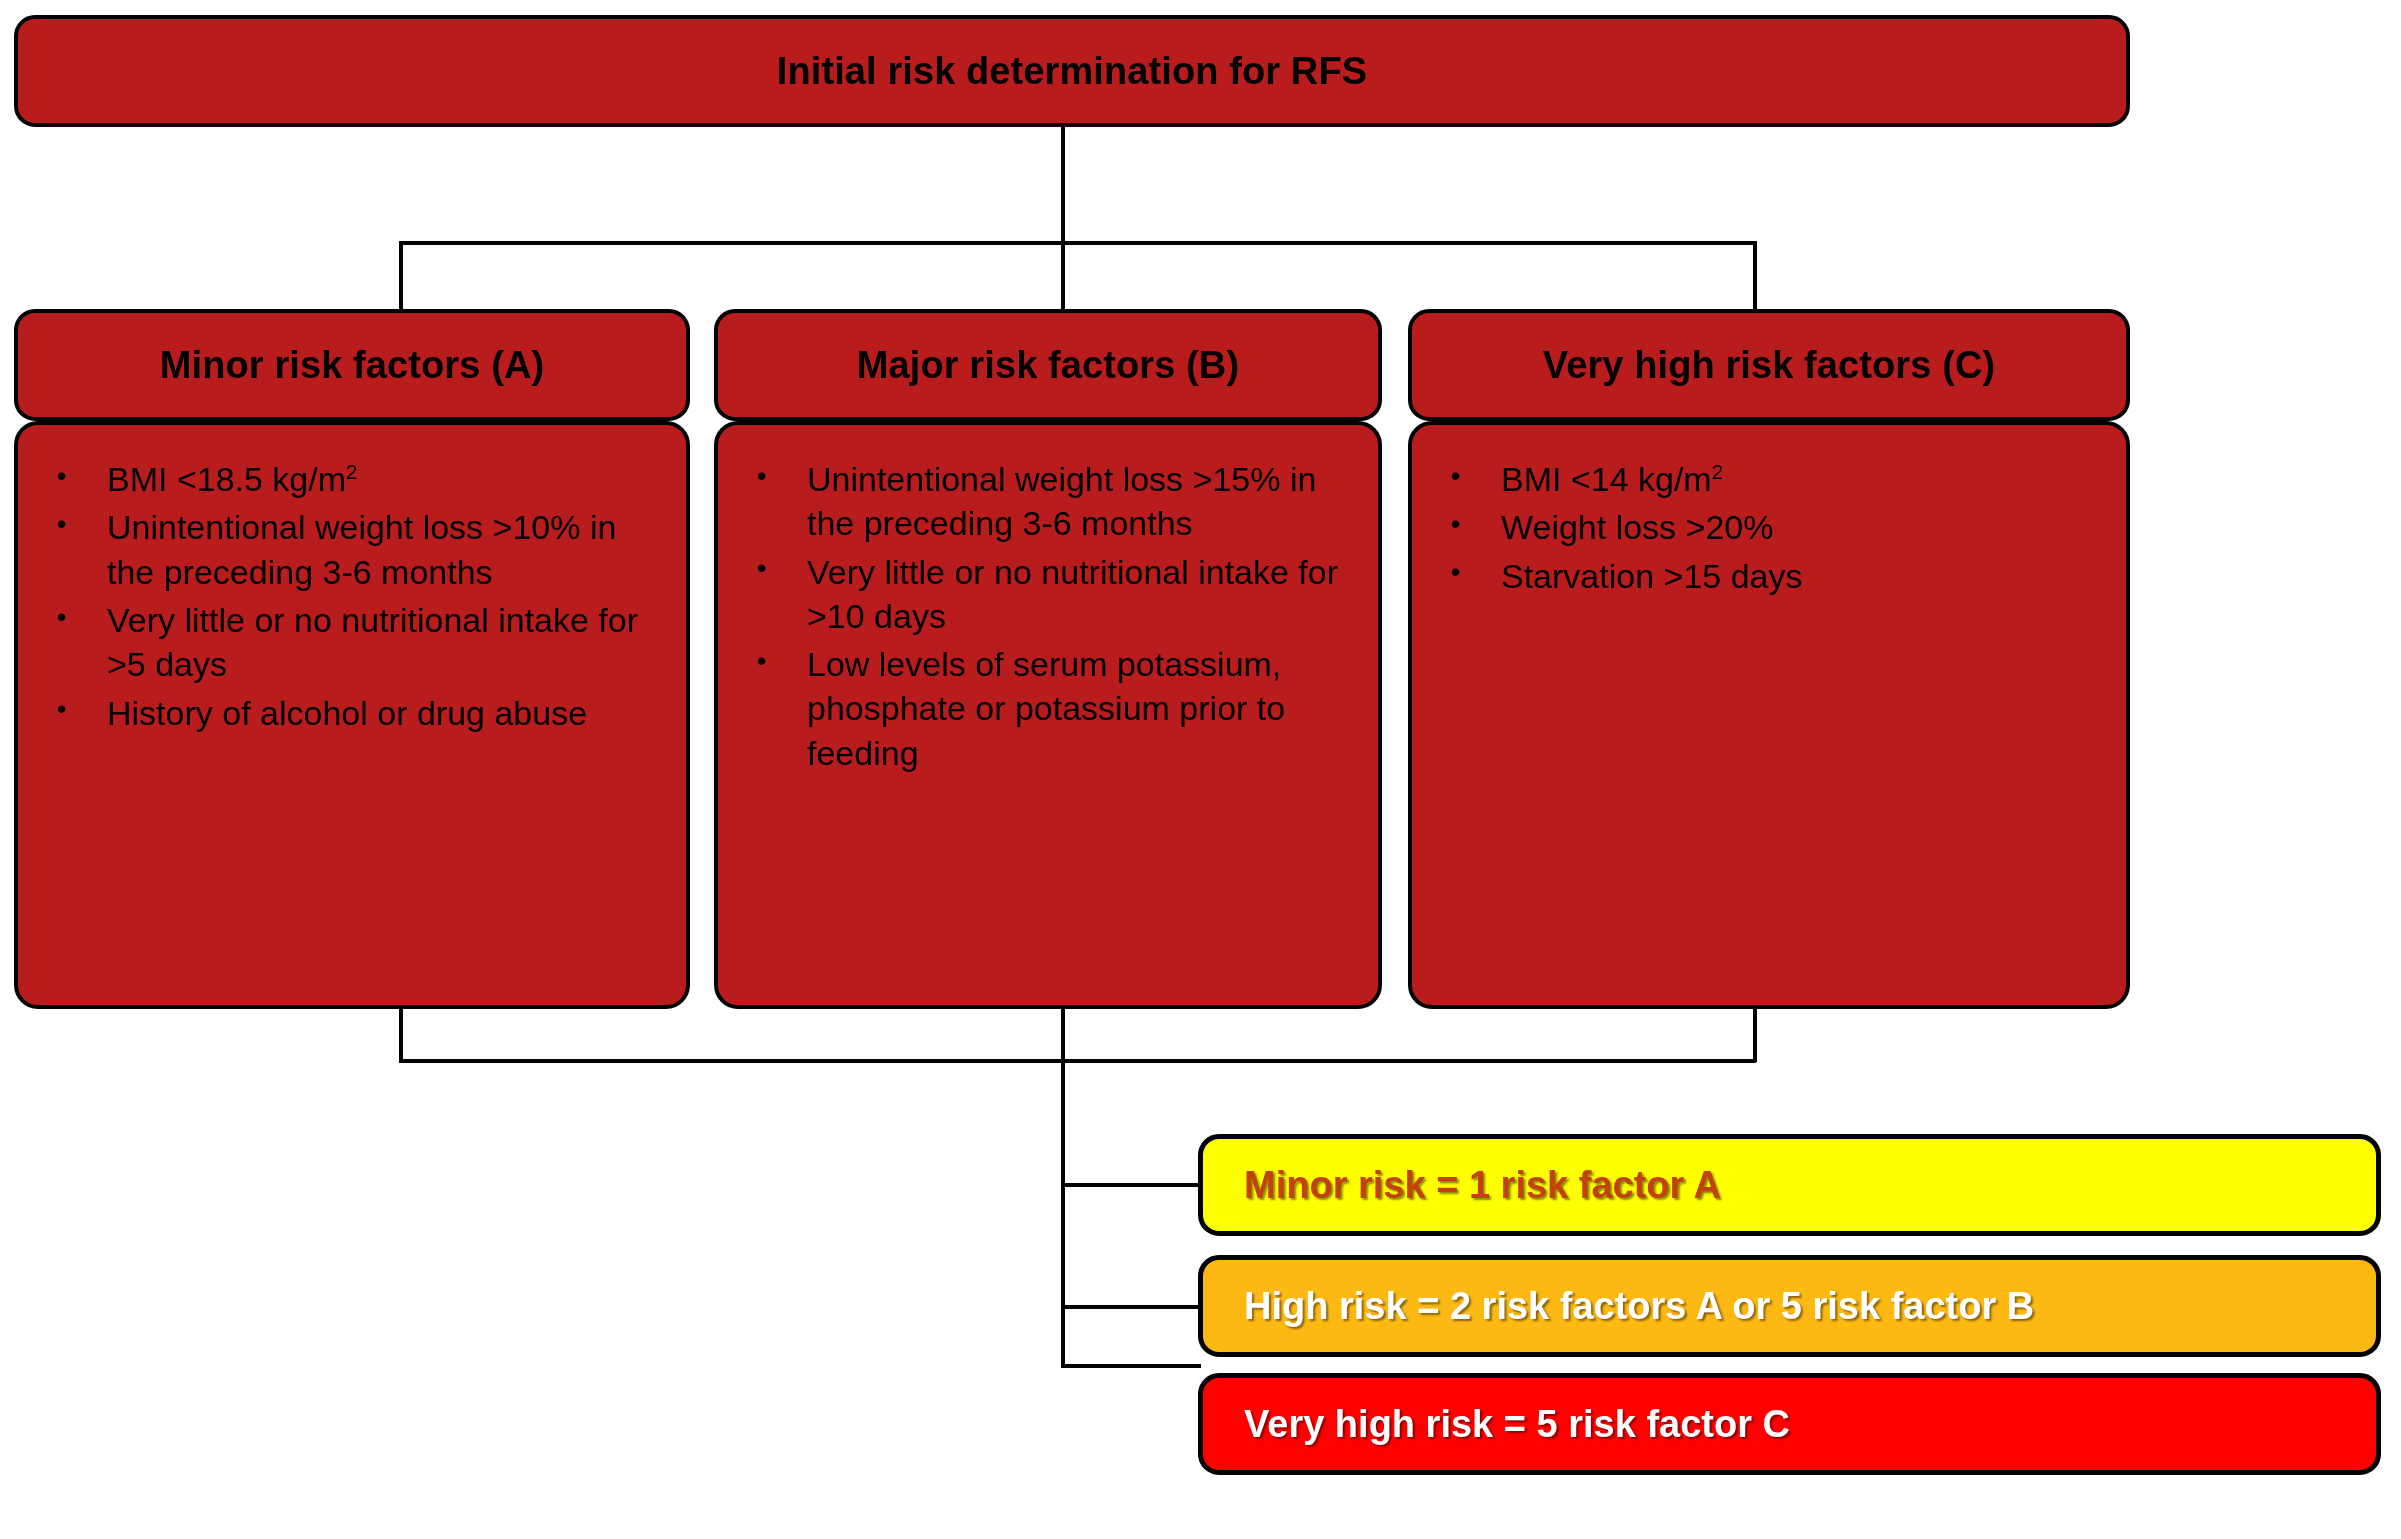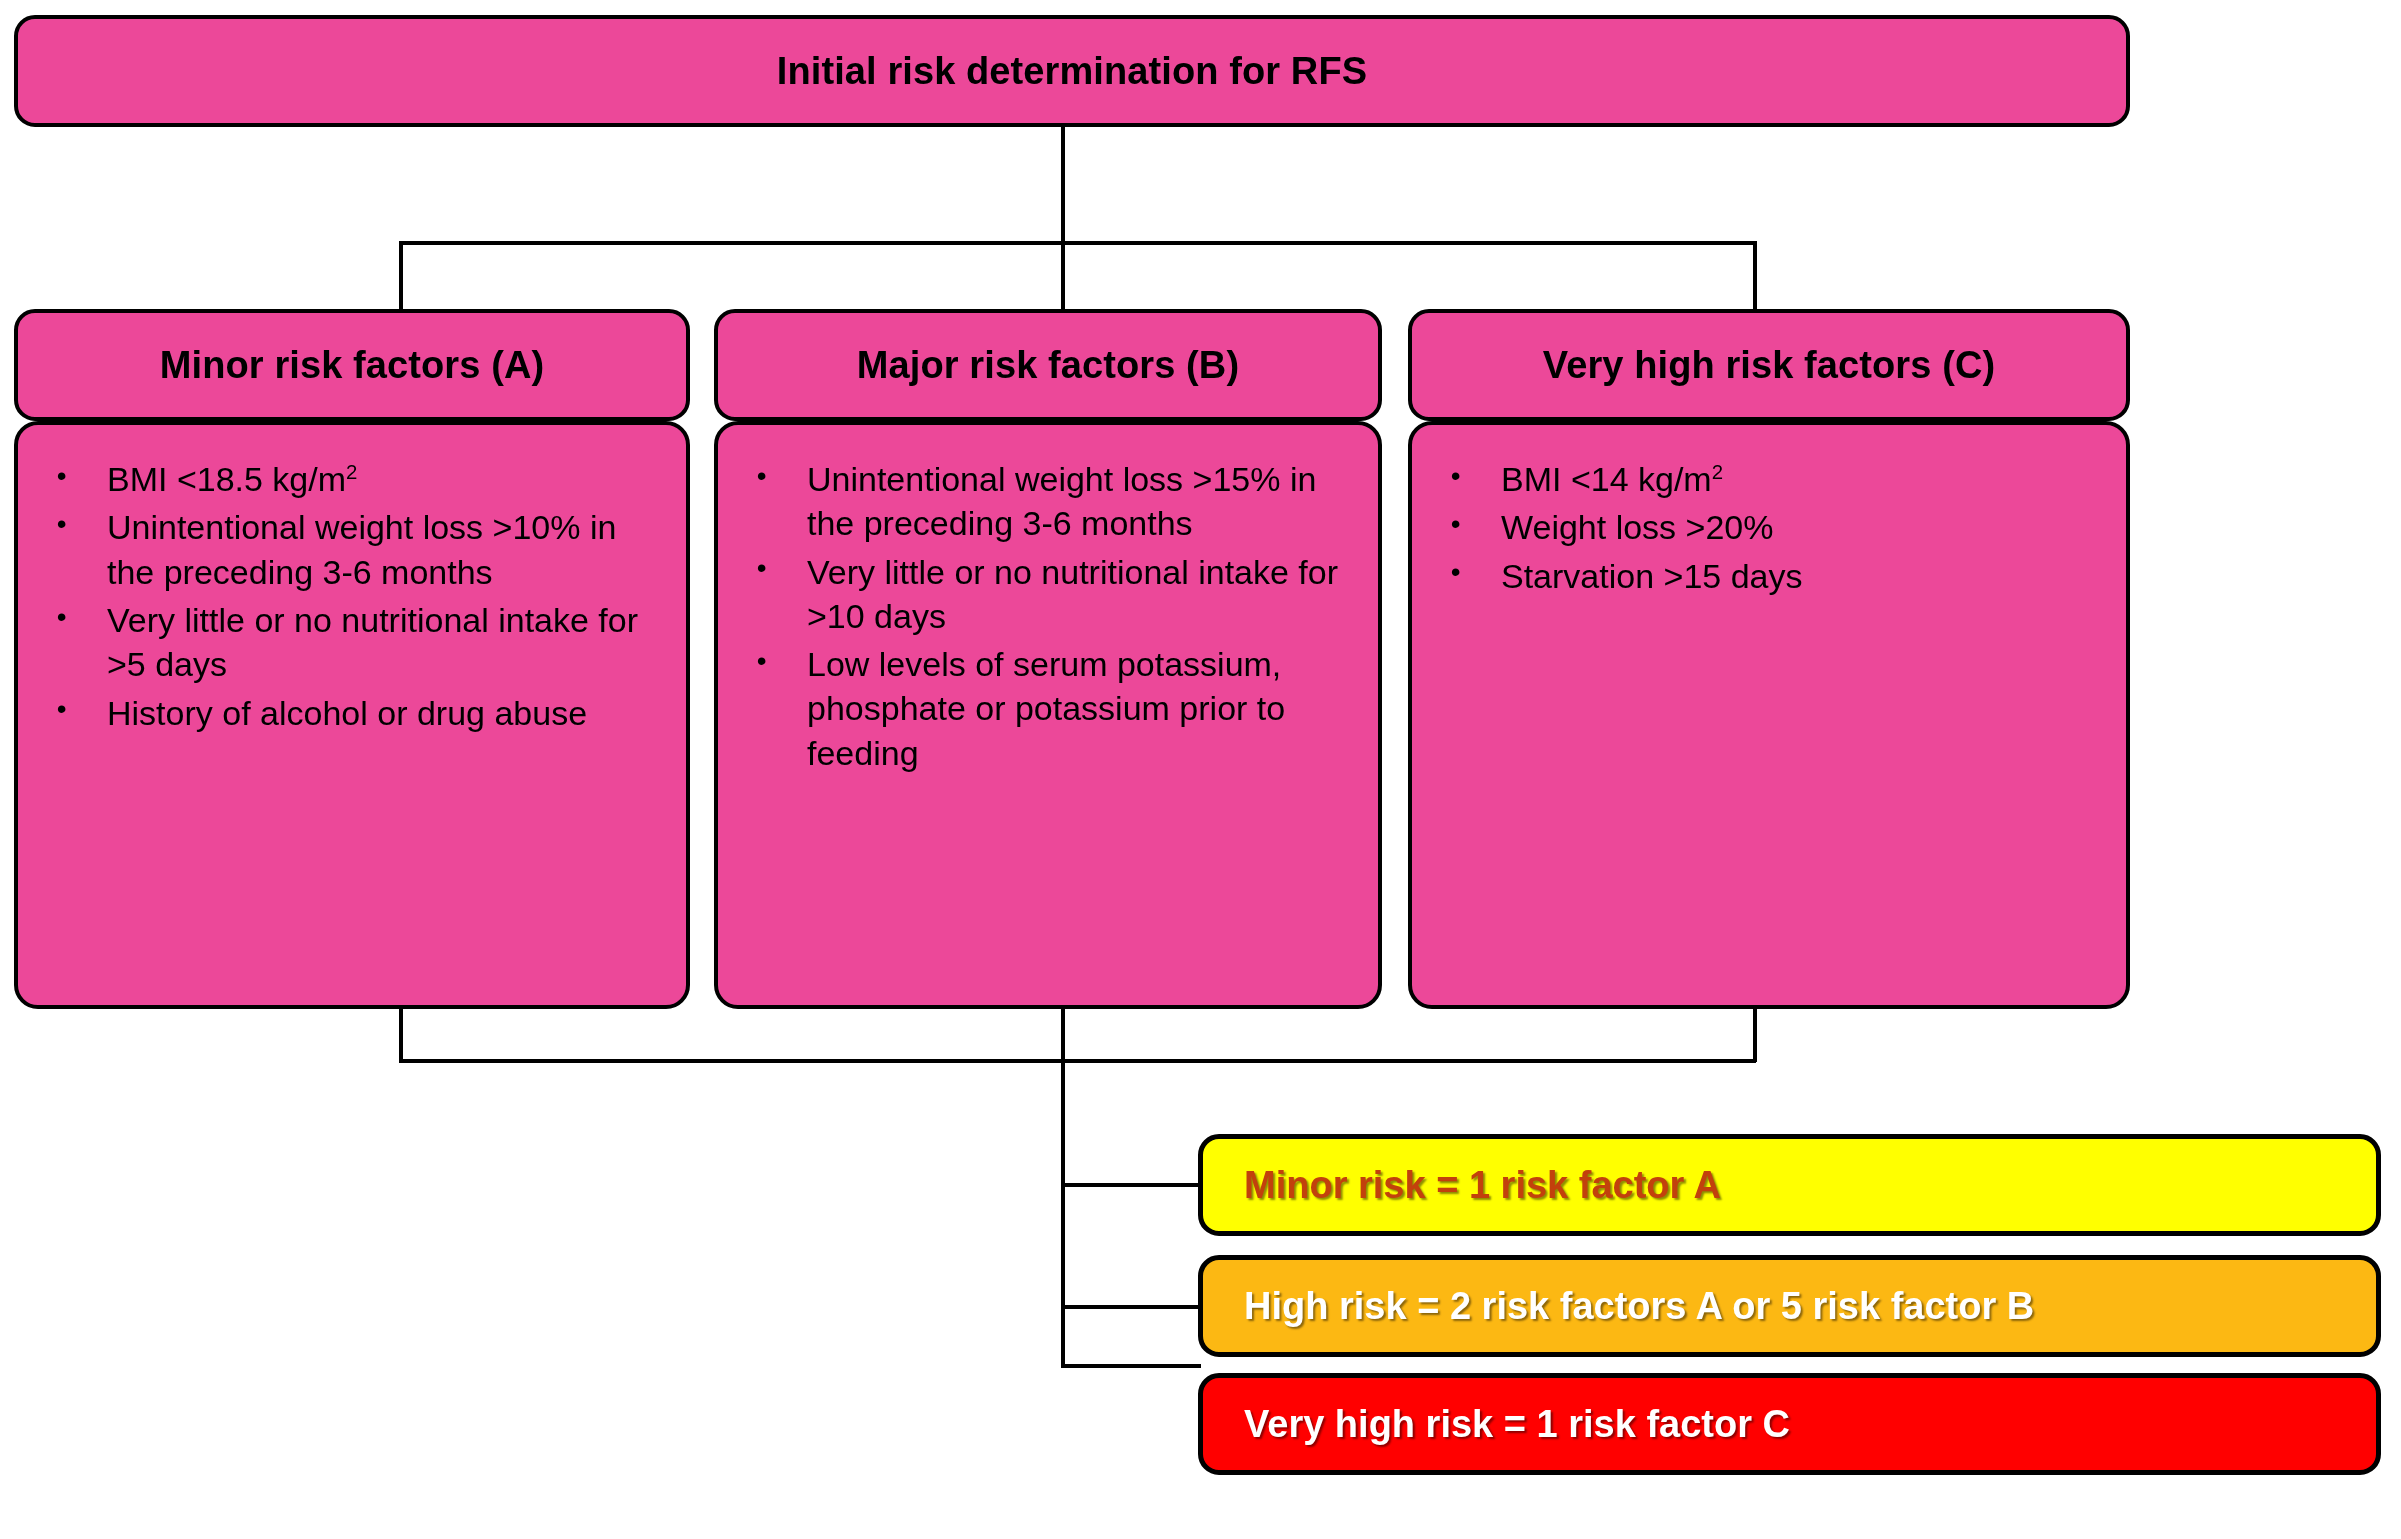--- a/index.html
+++ b/index.html
@@ -15,21 +15,21 @@
     width: 2401px;
     height: 1539px;
     background: #ffffff;
     overflow: hidden;
   }
 
   
   .node {
     position: absolute;
     box-sizing: border-box;
-    background: #ec4899;
+    background: #b91c1c;
     border: 4.9px solid #000000;
     border-radius: 24px;
   }
   .node.hdr {
     display: flex;
     align-items: center;
     justify-content: center;
   }
   .node-title {
     font-weight: bold;
@@ -192,17 +192,17 @@
   <div class="ln ln-h" style="left:1061px; top:1305px; width:140px;"></div>
   <div class="ln ln-h" style="left:1061px; top:1364px; width:140px;"></div>
 
   <div class="result" id="res-minor">
     <span class="result-label">Minor risk = 1 risk factor A</span>
   </div>
   <div class="result" id="res-high">
     <span class="result-label">High risk = 2 risk factors A or 5 risk factor B</span>
   </div>
   <div class="result" id="res-veryhigh">
-    <span class="result-label">Very high risk = 1 risk factor C</span>
+    <span class="result-label">Very high risk = 5 risk factor C</span>
   </div>
 
 </div>
 
 
 </body></html>

